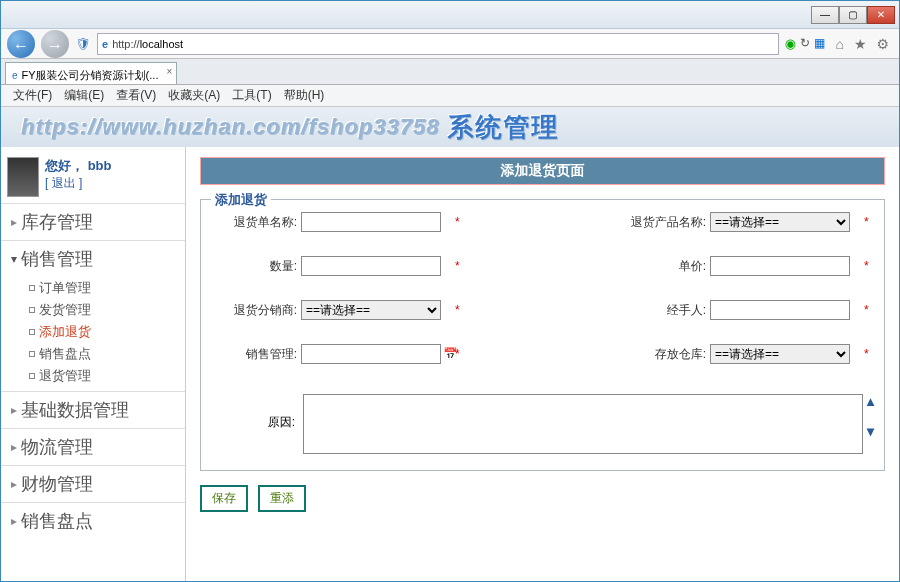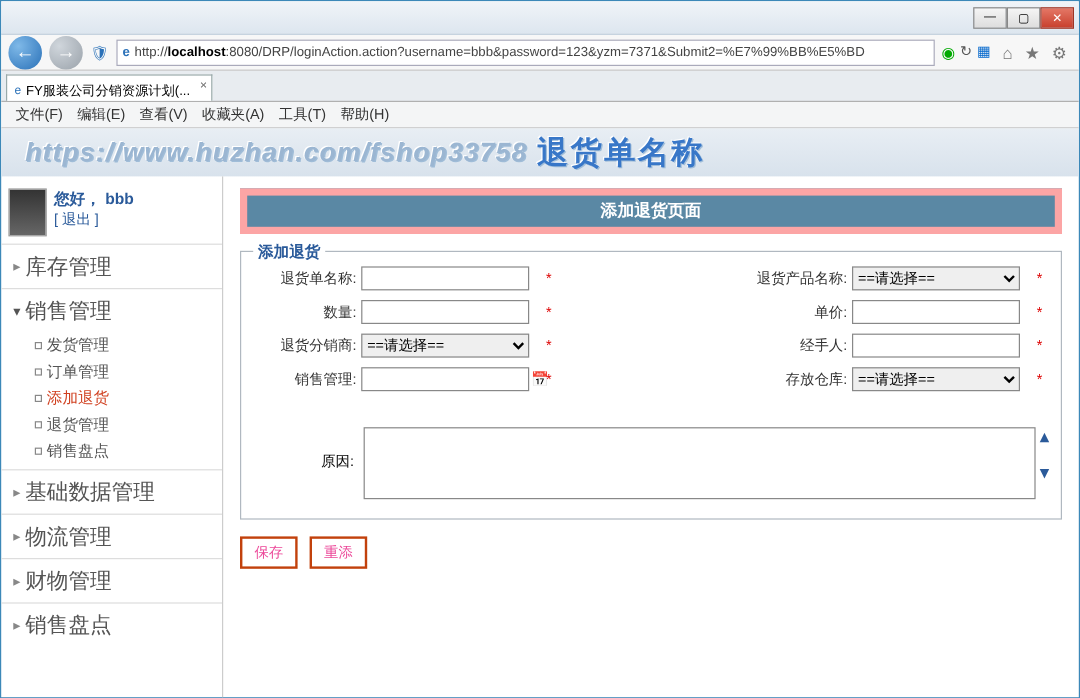--- a/index.html
+++ b/index.html
@@ -9,21 +9,21 @@
     
     .titlebar { height: 28px; background: linear-gradient(#f0f4f8, #dde6ef); border-bottom: 1px solid #b8c9d8; position: relative; display: flex; align-items: center; justify-content: flex-end; padding-right: 4px; gap: 0; }
     .win-btn { width: 28px; height: 18px; border: 1px solid #888; background: linear-gradient(#f5f5f5,#ddd); font-size: 10px; display:flex; align-items:center; justify-content:center; cursor:pointer; }
     .win-close { background: linear-gradient(#e47766,#c8402d); color:#fff; border-color:#a03424; }
     
     .nav-row { height: 30px; border-bottom: 1px solid #c0c0c0; display:flex; align-items:center; padding: 0 6px; gap: 6px; background:#f7f7f7; }
     .nav-arrow { width: 28px; height:28px; border-radius:50%; background: radial-gradient(circle at 30% 30%, #7fb9e8, #2a71b8); color:#fff; display:flex; align-items:center; justify-content:center; font-size:16px; cursor:pointer; }
     .nav-fwd { background: radial-gradient(circle at 30% 30%, #d0d6dc, #9aa2aa); }
     .url-bar { flex:1; height:22px; border:1px solid #aab; background:#fff; display:flex; align-items:center; padding:0 4px; font-size:11px; color:#444; }
     .url-bar .ie-icon { color:#2a71b8; margin-right:4px; font-weight:bold; }
-    .url-bar .host { font-weight:bold; color:#000; }
+    .url-bar .host { font-weight:normal; color:#000; }
     .nav-icons { display:flex; gap:10px; padding:0 4px; color:#777; }
     .nav-icons span { cursor:pointer; font-size:14px; }
     
     .tab-row { height: 26px; border-bottom:1px solid #b0b0b0; display:flex; align-items:flex-end; background:#e8ecf0; padding-left:4px; }
     .tab { height:22px; border:1px solid #9aa; border-bottom:none; background:#fff; padding:3px 18px 0 6px; position:relative; font-size:11px; display:flex; align-items:center; gap:4px; }
     .tab .x { position:absolute; right:4px; top:3px; font-size:10px; color:#666; cursor:pointer; }
     .tab .ie-fav { color:#2a71b8; font-size:10px; }
     
     .menu-row { height:22px; border-bottom:1px solid #c8c8c8; display:flex; align-items:center; gap:4px; padding:0 8px; background:#f4f5f6; }
     .menu-item { font-size:12px; color:#333; cursor:pointer; padding:0 4px; }
@@ -45,58 +45,57 @@
     .nav-menu { }
     .nav-top { font-size:18px; color:#555; padding:6px 10px; border-top:1px solid #ddd; cursor:pointer; display:flex; align-items:center; gap:4px; }
     .nav-top .arr { font-size:12px; color:#888; }
     .nav-top.expanded .arr { color:#555; }
     .nav-sub { padding:0 0 4px 28px; }
     .nav-sub-item { font-size:13px; color:#555; padding:2px 0; cursor:pointer; display:flex; align-items:center; gap:4px; }
     .nav-sub-item .dot { width:6px; height:6px; border:1px solid #888; background:#fff; }
     .nav-sub-item.active { color:#d04020; }
     
     .main { flex:1; padding:10px 14px; }
-    .panel-title { background:#5a88a4; color:#fff; text-align:center; padding:4px; font-size:14px; font-weight:bold; border:6px solid #fca5a5; }
+    .panel-title { background:#5a88a4; color:#fff; text-align:center; padding:4px; font-size:14px; font-weight:bold; border:1px solid #fca5a5; }
     .fieldset { border:1px solid #b0b8c0; margin-top:14px; padding:12px 10px 16px; position:relative; }
     .legend { position:absolute; top:-9px; left:10px; background:#fff; padding:0 4px; color:#2a5a9a; font-size:13px; font-weight:bold; }
-    .form-grid { display:grid; grid-template-columns: 90px 150px 14px 1fr 90px 150px 14px; row-gap:8px; align-items:center; }
+    .form-grid { display:grid; grid-template-columns: 90px 150px 14px 1fr 90px 150px 14px; row-gap:24px; align-items:center; }
     .lbl { text-align:right; font-size:12px; color:#333; padding-right:4px; }
     .inp { height:20px; border:1px solid #888; width:140px; padding:0 3px; font-size:12px; }
     .sel { height:20px; border:1px solid #888; width:140px; font-size:12px; }
     .req { color:#d00; font-size:12px; padding-left:4px; }
     .cal-icon { font-size:12px; color:#888; cursor:pointer; padding-left:2px; }
     .reason-row { display:flex; align-items:flex-start; margin-top:30px; gap:4px; }
     .reason-lbl { width:88px; text-align:right; padding-right:4px; padding-top:20px; }
     .textarea { flex:1; height:60px; border:1px solid #888; resize:none; padding:4px; font-size:12px; }
     .spin { display:flex; flex-direction:column; justify-content:center; gap:16px; }
     .spin span { color:#2a5a9a; font-size:14px; font-weight:bold; cursor:pointer; line-height:1; }
     
     .btn-row { margin-top:14px; display:flex; gap:10px; }
-    .btn { border:2px solid #c2410c; background:#fff; padding:3px 10px; font-size:12px; cursor:pointer; color:#ec4899; }
+    .btn { border:2px solid #0f766e; background:#fff; padding:3px 10px; font-size:12px; cursor:pointer; color:#4d7c0f; }
   </style>
 </head>
 <body>
 
 <div class="window">
 
   <div class="titlebar">
     <div class="win-btn">—</div>
     <div class="win-btn">▢</div>
     <div class="win-btn win-close">✕</div>
   </div>
 
   <div class="nav-row">
     <div class="nav-arrow">←</div>
     <div class="nav-arrow nav-fwd">→</div>
     <div style="width:16px;text-align:center;color:#2a71b8;cursor:pointer;">🛡</div>
     <div class="url-bar">
       <span class="ie-icon">e</span>
       <span>http://</span>
         <span class="host">localhost</span>
-        <span>:8080/DRP/loginAction.action?username=bbb&amp;password=123&amp;yzm=7371&amp;Submit2=%E7%99%BB%E5%BD</span>
     </div>
     <div style="display:flex;gap:4px;">
       <span style="color:#0a0;font-size:13px;cursor:pointer;">◉</span>
       <span style="color:#555;cursor:pointer;">↻</span>
       <span style="color:#06c;cursor:pointer;">▦</span>
     </div>
     <div class="nav-icons">
       <span>⌂</span>
       <span>★</span>
       <span>⚙</span>
@@ -115,21 +114,21 @@
     <span class="menu-item">文件(F)</span>
     <span class="menu-item">编辑(E)</span>
     <span class="menu-item">查看(V)</span>
     <span class="menu-item">收藏夹(A)</span>
     <span class="menu-item">工具(T)</span>
     <span class="menu-item">帮助(H)</span>
   </div>
 
   <div class="banner">
     <span class="wm">https://www.huzhan.com/fshop33758</span>
-    <span>退货单名称</span>
+    <span>系统管理</span>
   </div>
 
   <div class="content">
     <div class="sidebar">
       <div class="user-box">
         <div class="avatar"></div>
         <div class="user-text">
           <div>
             <span class="user-greet">您好，</span>
             <span class="user-name">bbb</span>
@@ -144,37 +143,37 @@
             <span class="arr">▸</span>
             <span>库存管理</span>
           </div>
           <div class="nav-top expanded">
             <span class="arr">▾</span>
             <span>销售管理</span>
           </div>
           <div class="nav-sub">
             <div class="nav-sub-item">
               <span class="dot"></span>
+              <span>订单管理</span>
+            </div>
+            <div class="nav-sub-item">
+              <span class="dot"></span>
               <span>发货管理</span>
             </div>
-            <div class="nav-sub-item">
-              <span class="dot"></span>
-              <span>订单管理</span>
-            </div>
             <div class="nav-sub-item active">
               <span class="dot"></span>
               <span>添加退货</span>
             </div>
             <div class="nav-sub-item">
               <span class="dot"></span>
+              <span>销售盘点</span>
+            </div>
+            <div class="nav-sub-item">
+              <span class="dot"></span>
               <span>退货管理</span>
-            </div>
-            <div class="nav-sub-item">
-              <span class="dot"></span>
-              <span>销售盘点</span>
             </div>
           </div>
           <div class="nav-top">
             <span class="arr">▸</span>
             <span>基础数据管理</span>
           </div>
           <div class="nav-top">
             <span class="arr">▸</span>
             <span>物流管理</span>
           </div>

